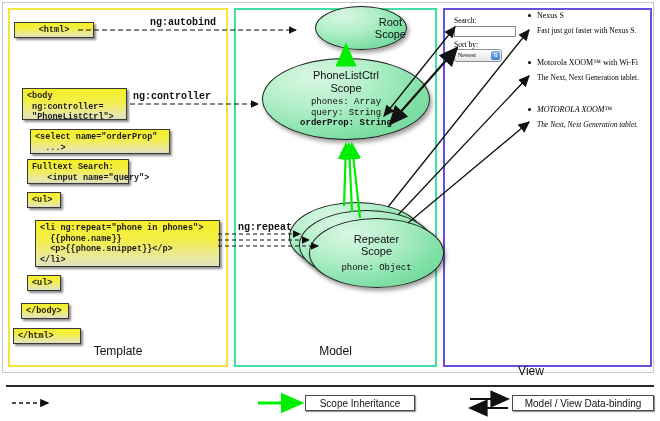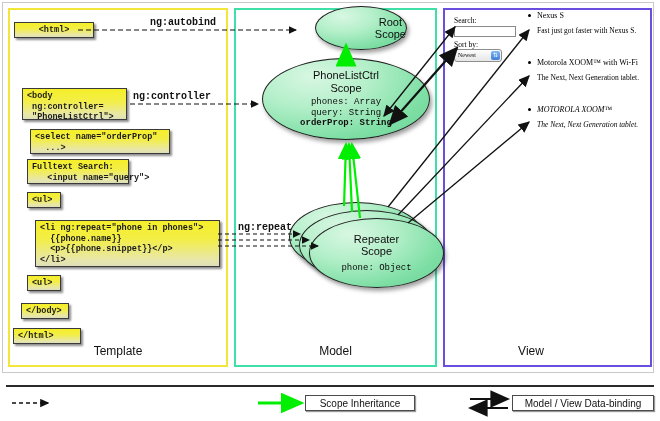--- a/index.html
+++ b/index.html
@@ -37,21 +37,21 @@
 
   .panel-label {
     position: absolute;
     text-align: center;
     font-size: 12px;
     color: #111;
     font-family: "Liberation Sans", sans-serif;
   }
   #label-template { left: 8px;  top: 344px; width: 220px; }
   #label-model    { left: 234px; top: 344px; width: 203px; }
-  #label-view     { left: 443px; top: 344px; width: 176px; }
+  #label-view     { left: 443px; top: 364px; width: 176px; }
 
   
   .codebox {
     position: absolute;
     box-sizing: border-box;
     border: 1px solid #3a3a3a;
     background: linear-gradient(to bottom, #f5ef2a 0%, #f3ee45 40%, #e8e7a8 85%, #dedfb9 100%);
     box-shadow: 2px 2px 2px rgba(0,0,0,0.45);
     font-family: "Liberation Mono", monospace;
     font-size: 8.5px;

